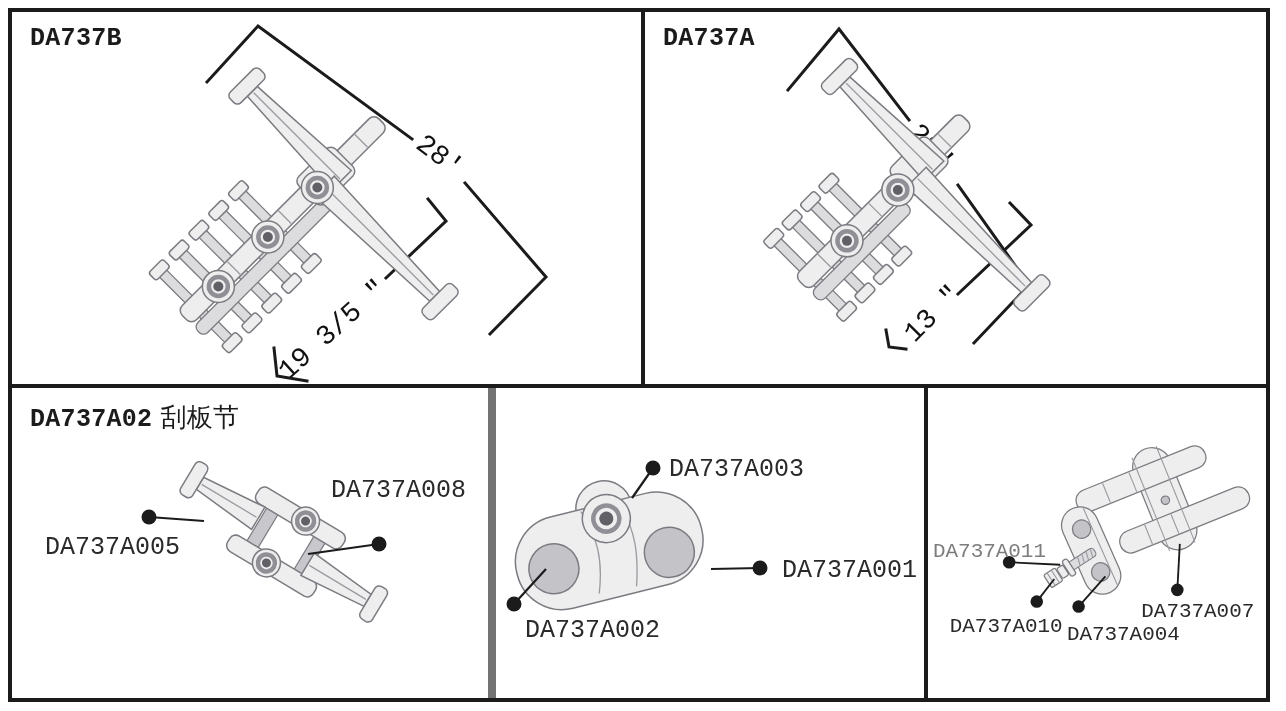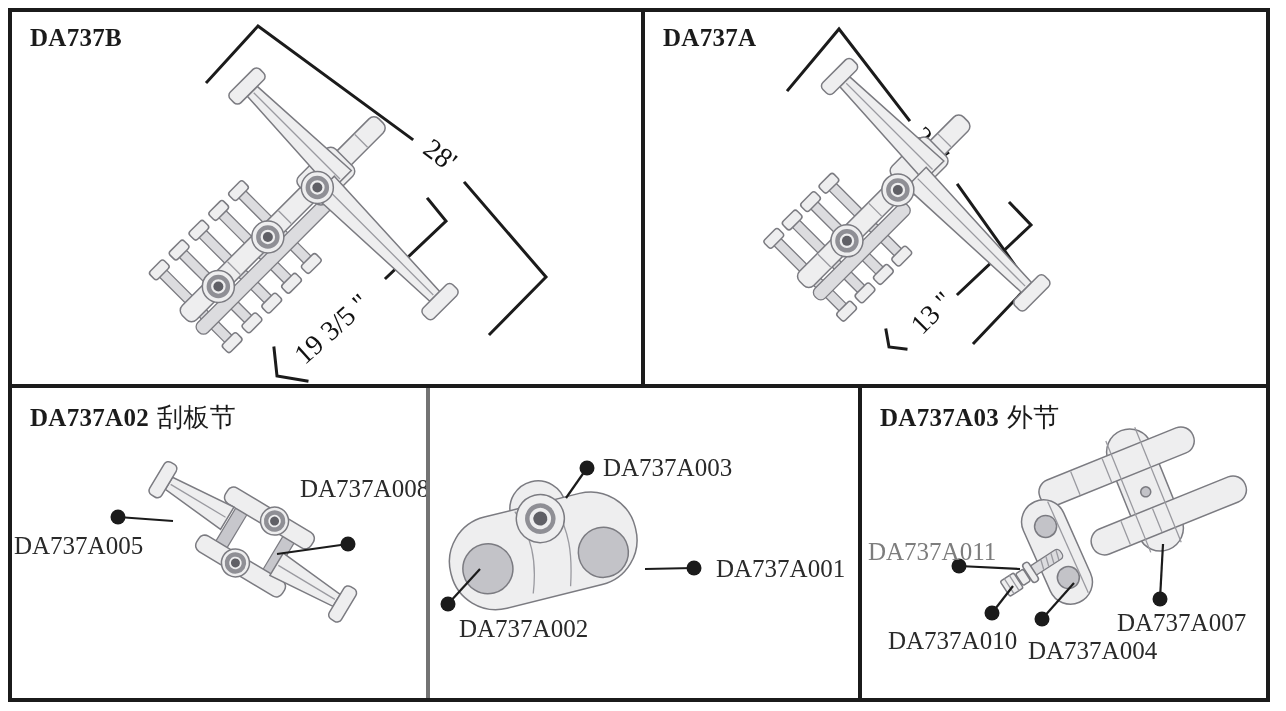--- a/index.html
+++ b/index.html
@@ -1,26 +1,26 @@
 <!DOCTYPE html>
 <html><head>
 <meta charset="utf-8">
 <style>
   html,body{margin:0;padding:0;background:#fff}
   .page{position:relative;width:1286px;height:711px;background:#fff;
-        font-family:Liberation Serif, serif;color:#1b1b1b;overflow:hidden}
+        font-family:Liberation Mono, monospace;color:#1b1b1b;overflow:hidden}
   .frame{position:absolute;left:8px;top:8px;width:1262px;height:694px;box-sizing:border-box;
          border:4px solid #1b1b1b;display:flex;flex-direction:column;background:#fff}
   .row{display:flex;width:100%}
   .row-top{flex:0 0 372px;border-bottom:4px solid #1b1b1b;box-sizing:content-box}
   .row-bottom{flex:1}
   .panel{position:relative;box-sizing:border-box;background:#fff;overflow:hidden}
   .p-tl{width:633px;border-right:4px solid #1b1b1b}
   .p-tr{flex:1}
-  .p-bl{width:418px;border-right:4px solid #737373}
+  .p-bl{width:484px;border-right:8px solid #737373}
   .p-bm{width:432px;border-right:4px solid #1b1b1b}
   .p-br{flex:1}
   .panel-title{position:absolute;left:18px;top:12px;font-size:25px;font-weight:700;
                letter-spacing:.3px;white-space:nowrap;z-index:2}
   .panel-title .cn{font-weight:400;font-size:26px;margin-left:8px}
   svg.art-layer{position:absolute;left:0;top:0;width:100%;height:100%;display:block}
   
   .pf{fill:#eeeeef;stroke:#7b7b81;stroke-width:1.5}
   .pf2{fill:#dcdcdf;stroke:#7b7b81;stroke-width:1.3}
   .pf3{fill:#c7c7cc;stroke:#7b7b81;stroke-width:1.2}
@@ -255,23 +255,20 @@
           <path class="lead" d="M264,180 L215,181"></path>
           <circle class="dot" cx="264" cy="180" r="7.5"></circle>
           <text class="lbl" x="286" y="189">DA737A001</text>
           <path class="lead" d="M18,216 L50,181"></path>
           <circle class="dot" cx="18" cy="216" r="7.5"></circle>
           <text class="lbl" x="29" y="249">DA737A002</text>
         </svg>
       </div>
 
       <div class="panel p-br">
-        <div class="panel-title">
-          <span>DA737A03</span><span class="cn">外节</span>
-        </div>
         <svg class="art-layer" viewBox="0 0 404 310">
 
           <g transform="translate(283,102) rotate(-22)">
             <rect class="pf" x="-23" y="-64" width="46" height="128" rx="23"></rect>
             <circle class="hole" cx="0" cy="2" r="5"></circle>
             <rect class="pf" x="-100" y="-46" width="165" height="27" rx="13"></rect>
             <path class="seam" d="M-62,-45 L-62,-20 M-28,-45 L-28,-20"></path>
             <rect class="pf" x="-70" y="19" width="165" height="27" rx="13"></rect>
             <path class="seam" d="M-34,20 L-34,45 M0,20 L0,45"></path>
             <path class="seam" d="M-18,-60 L-18,60 M14,-62 L14,62"></path>

